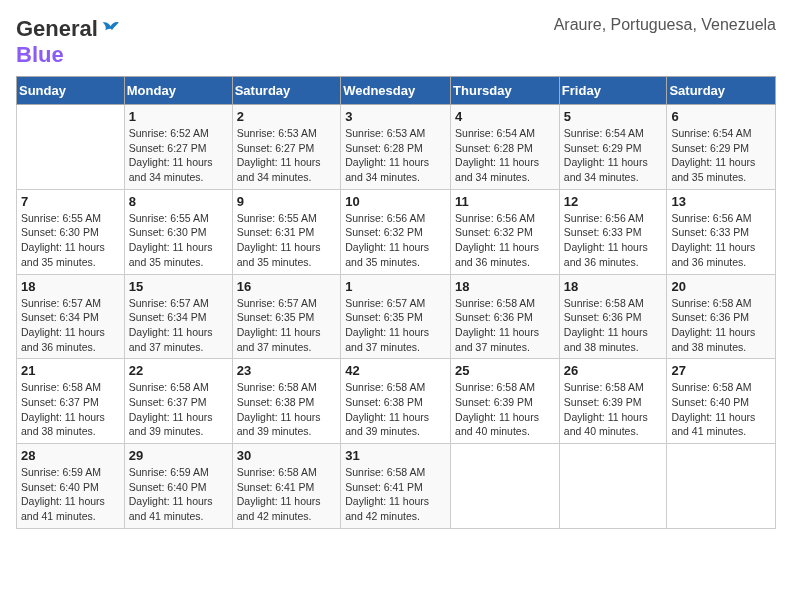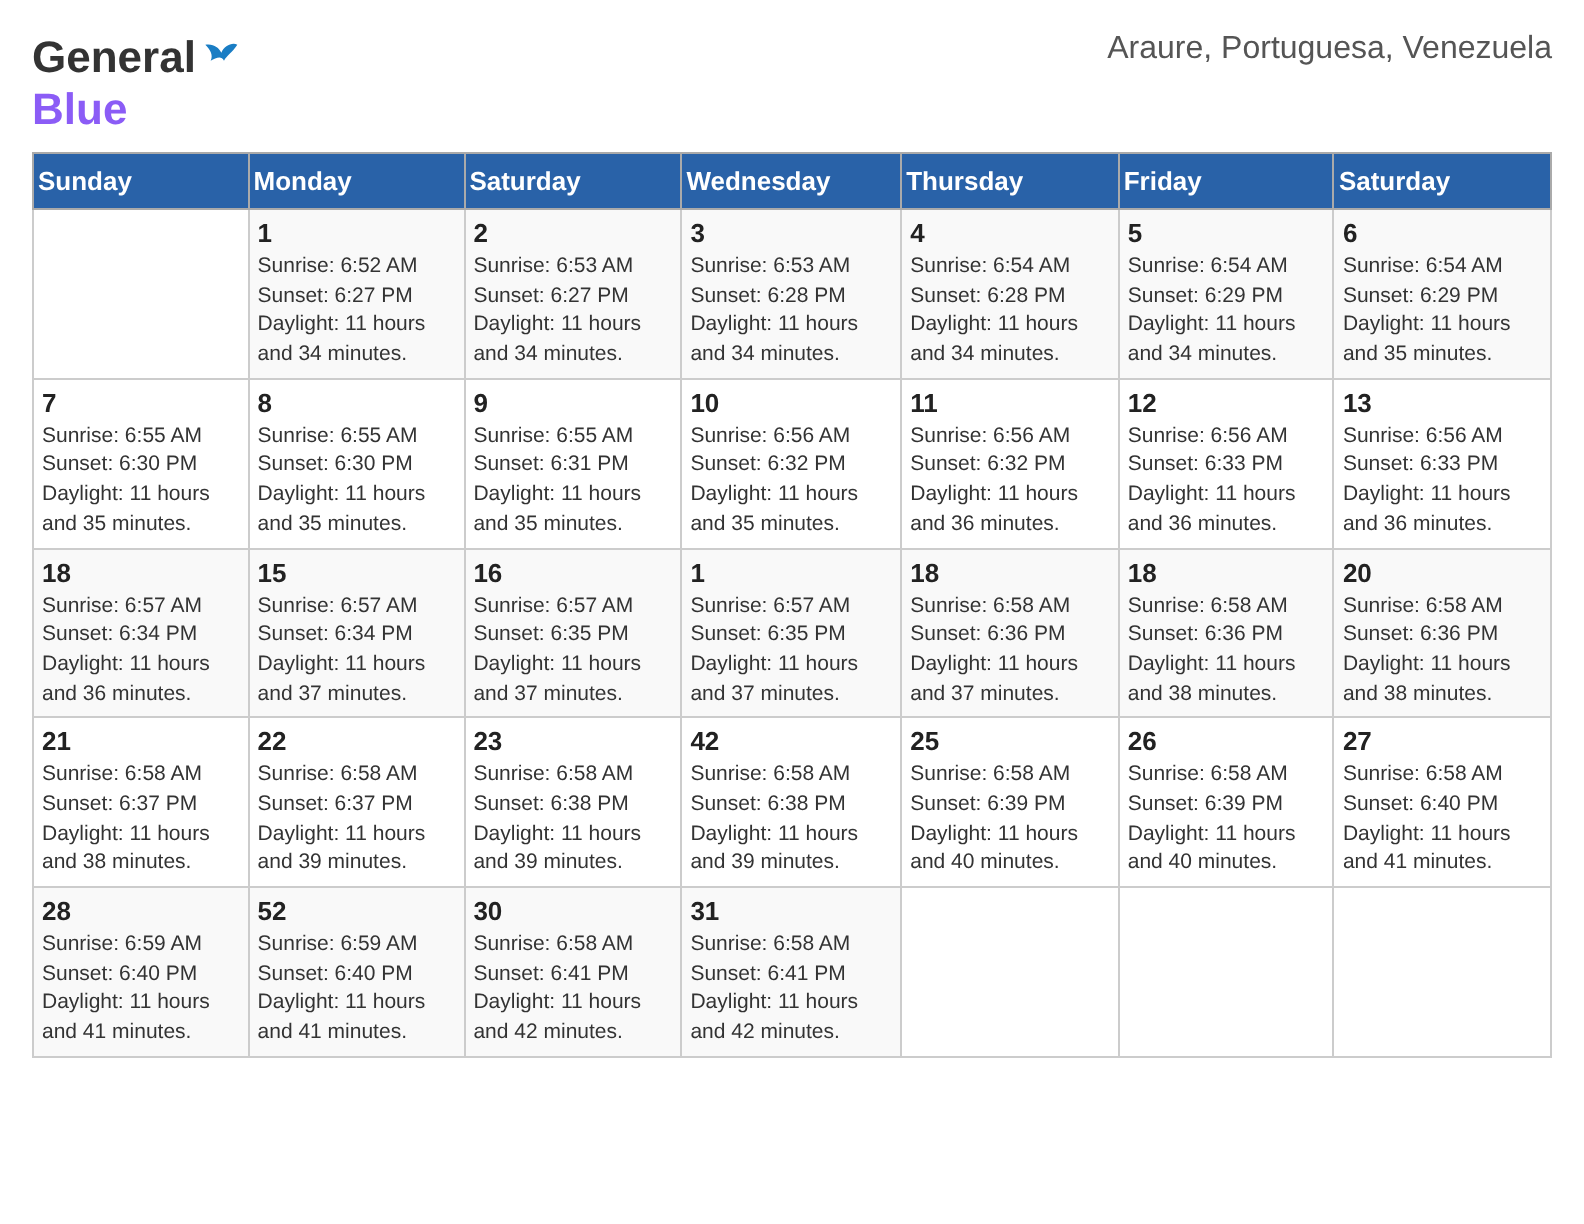--- a/index.html
+++ b/index.html
@@ -326,21 +326,21 @@
       </tr>
       <tr>
         <td>
           <span class="day-number">28</span>
           <div class="day-info" style="white-space: pre-line;">Sunrise: 6:59 AM
 Sunset: 6:40 PM
 Daylight: 11 hours
 and 41 minutes.</div>
         </td>
         <td>
-          <span class="day-number">52</span>
+          <span class="day-number">29</span>
           <div class="day-info" style="white-space: pre-line;">Sunrise: 6:59 AM
 Sunset: 6:40 PM
 Daylight: 11 hours
 and 41 minutes.</div>
         </td>
         <td>
           <span class="day-number">30</span>
           <div class="day-info" style="white-space: pre-line;">Sunrise: 6:58 AM
 Sunset: 6:41 PM
 Daylight: 11 hours

